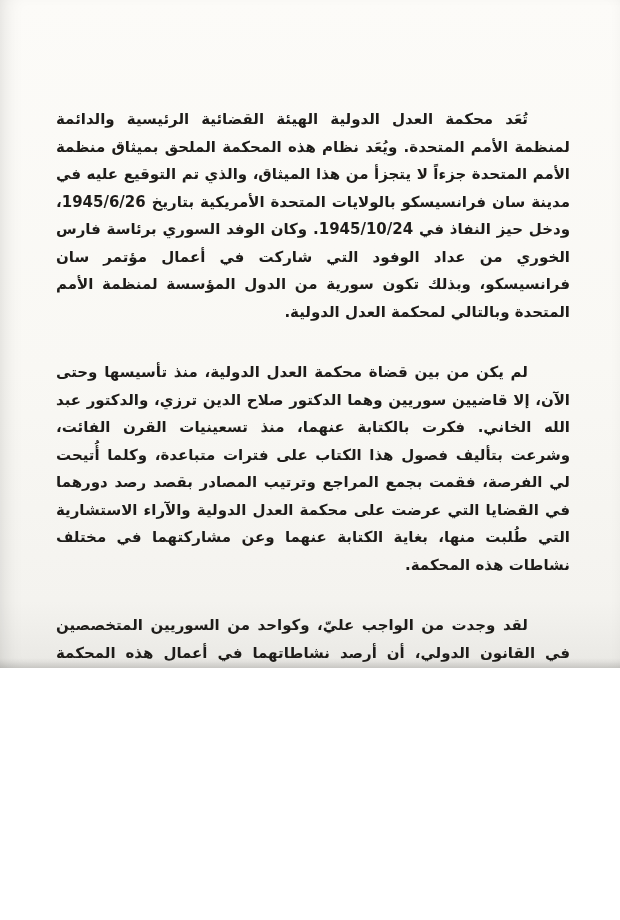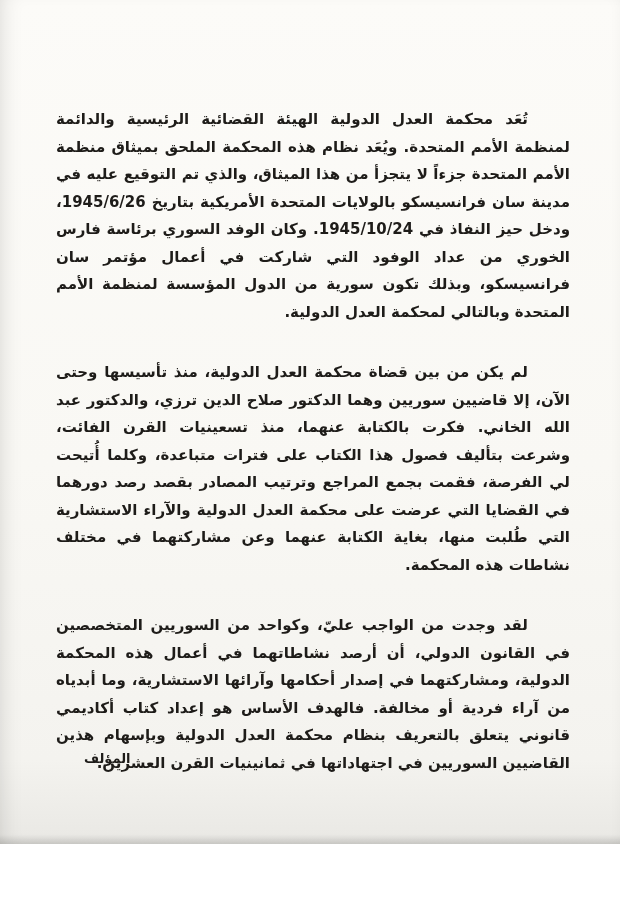--- a/index.html
+++ b/index.html
@@ -2,21 +2,21 @@
 <html lang="ar"><head>
 <meta charset="utf-8">
 <style>
   html, body { margin: 0; padding: 0; background: #ffffff; }
 
   .cover {
     --paper: #f9f8f4;
     --ink: #1e1c19;
     position: relative;
     width: 620px;
-    height: 844px;
+    height: 668px;
     margin: 0;
     overflow: hidden;
     background: linear-gradient(180deg, #fcfbf8 0%, var(--paper) 55%, #f4f3ef 90%, #eae9e5 99%, #e0dfdb 100%);
     box-shadow: inset 16px 0 26px -20px rgba(0,0,0,.20), inset -8px 0 18px -14px rgba(0,0,0,.08);
     color: var(--ink);
     font-family: "DejaVu Sans", sans-serif;
   }
 
   
   .text-block {

